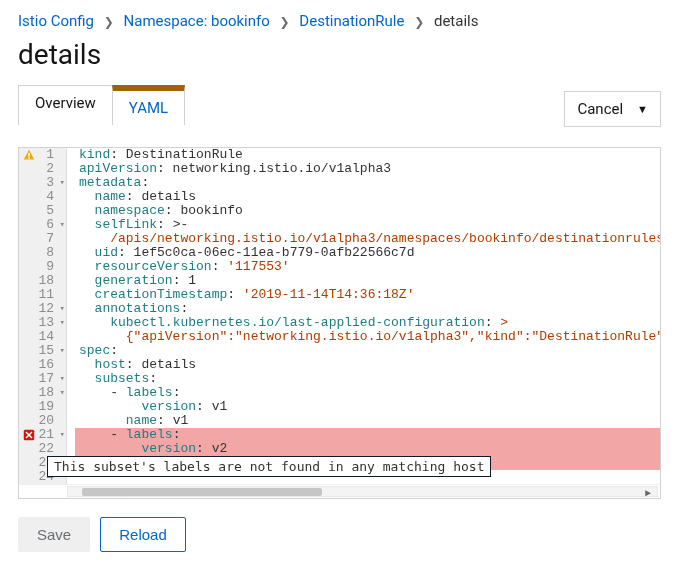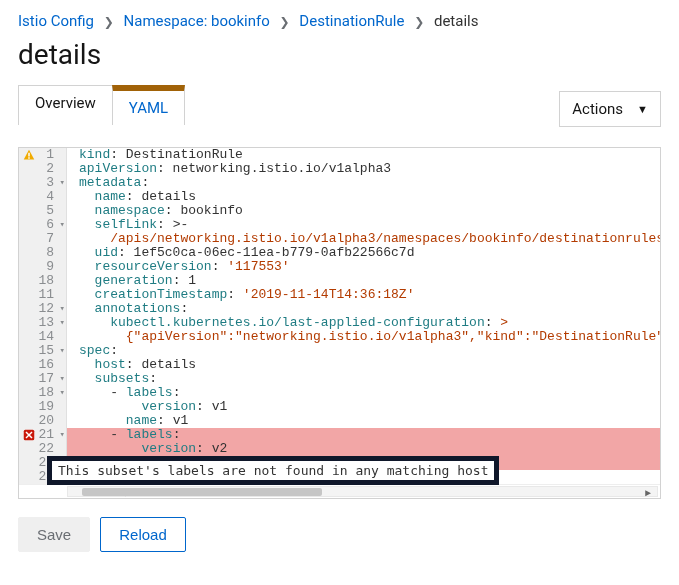--- a/index.html
+++ b/index.html
@@ -64,31 +64,31 @@
   }
   .gutter-row { height: 14px; line-height:14px; padding-right: 12px; position: relative; }
   .gutter-row .fold { position: absolute; right: 1px; top: 0; font-size: 9px; color: #8a8d90; }
   .gutter-icon { position:absolute; left:4px; top:1px; width:12px; height:12px; }
   .code {
     flex: 1;
     overflow-x: hidden;
     white-space: pre;
     position: relative;
   }
-  .code-row { height: 14px; line-height:14px; padding-left: 12px; }
+  .code-row { height: 14px; line-height:14px; padding-left: 4px; margin-left: 8px; }
   .code-row.err { background: #f2a6a6; }
   .k-key { color: #1f7c83; }
   .k-str { color: #b33b00; }
   .k-plain { color: #333; }
   .tooltip-box {
     position: absolute;
     left: 28px;
     top: 308px;
     background: #fff;
-    border: 5px solid #0f172a;
+    border: 1px solid #0f172a;
     padding: 2px 6px;
     font-family: "Menlo","Consolas",monospace;
     font-size: 13px;
     color: #333;
     white-space: nowrap;
     z-index: 5;
   }
   .hscroll {
     height: 14px;
     background: #fff;
@@ -131,21 +131,21 @@
 </div>
 
 <h1 class="title">details</h1>
 
 <div class="tabs-row">
   <div class="tabs">
     <div class="tab">Overview</div>
     <div class="tab active">YAML</div>
   </div>
   <div class="actions-dd">
-    <span>Actions</span>
+    <span>Cancel</span>
     <span class="caret">▼</span>
   </div>
 </div>
 
 <div class="editor-wrap">
   <div class="editor-lines">
     <div class="gutter" id="gutter">
         <div class="gutter-row">1<span class="gutter-icon"><svg viewBox="0 0 16 16" width="12" height="12">
               <polygon points="8,1 15,14 1,14" fill="#f0ab00"></polygon>
               <rect x="7" y="5" width="2" height="5" fill="#fff"></rect>

